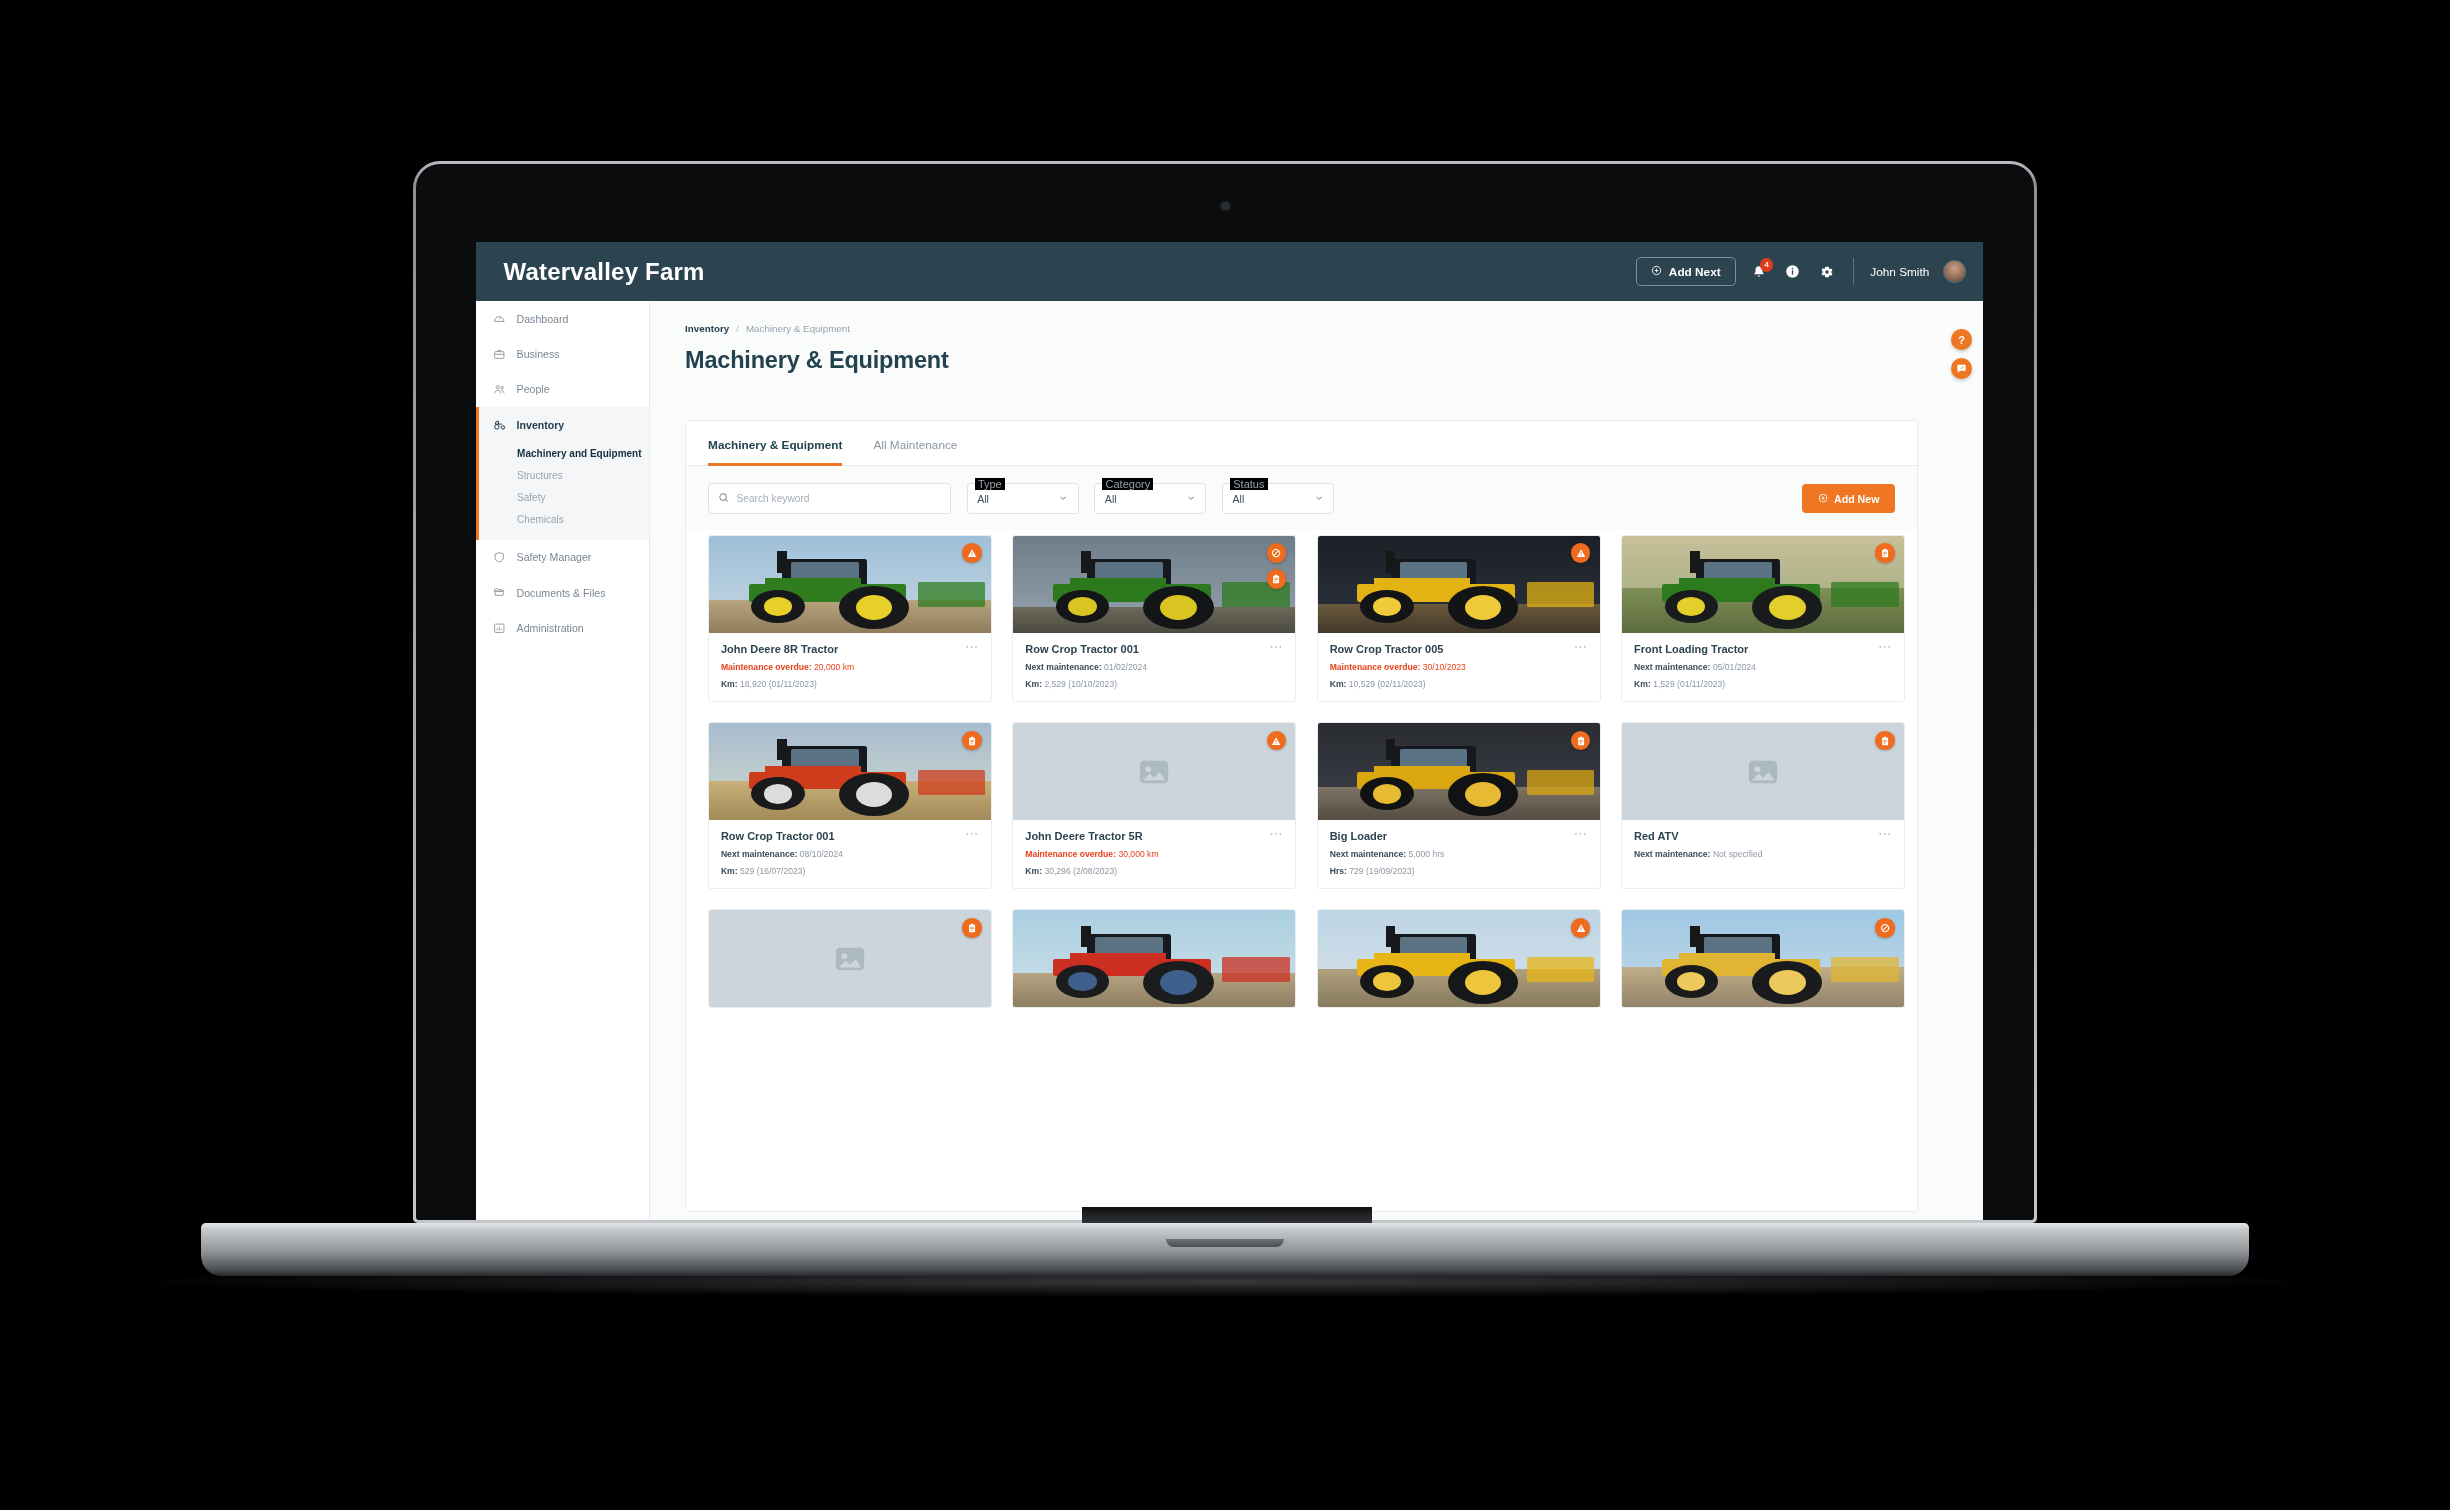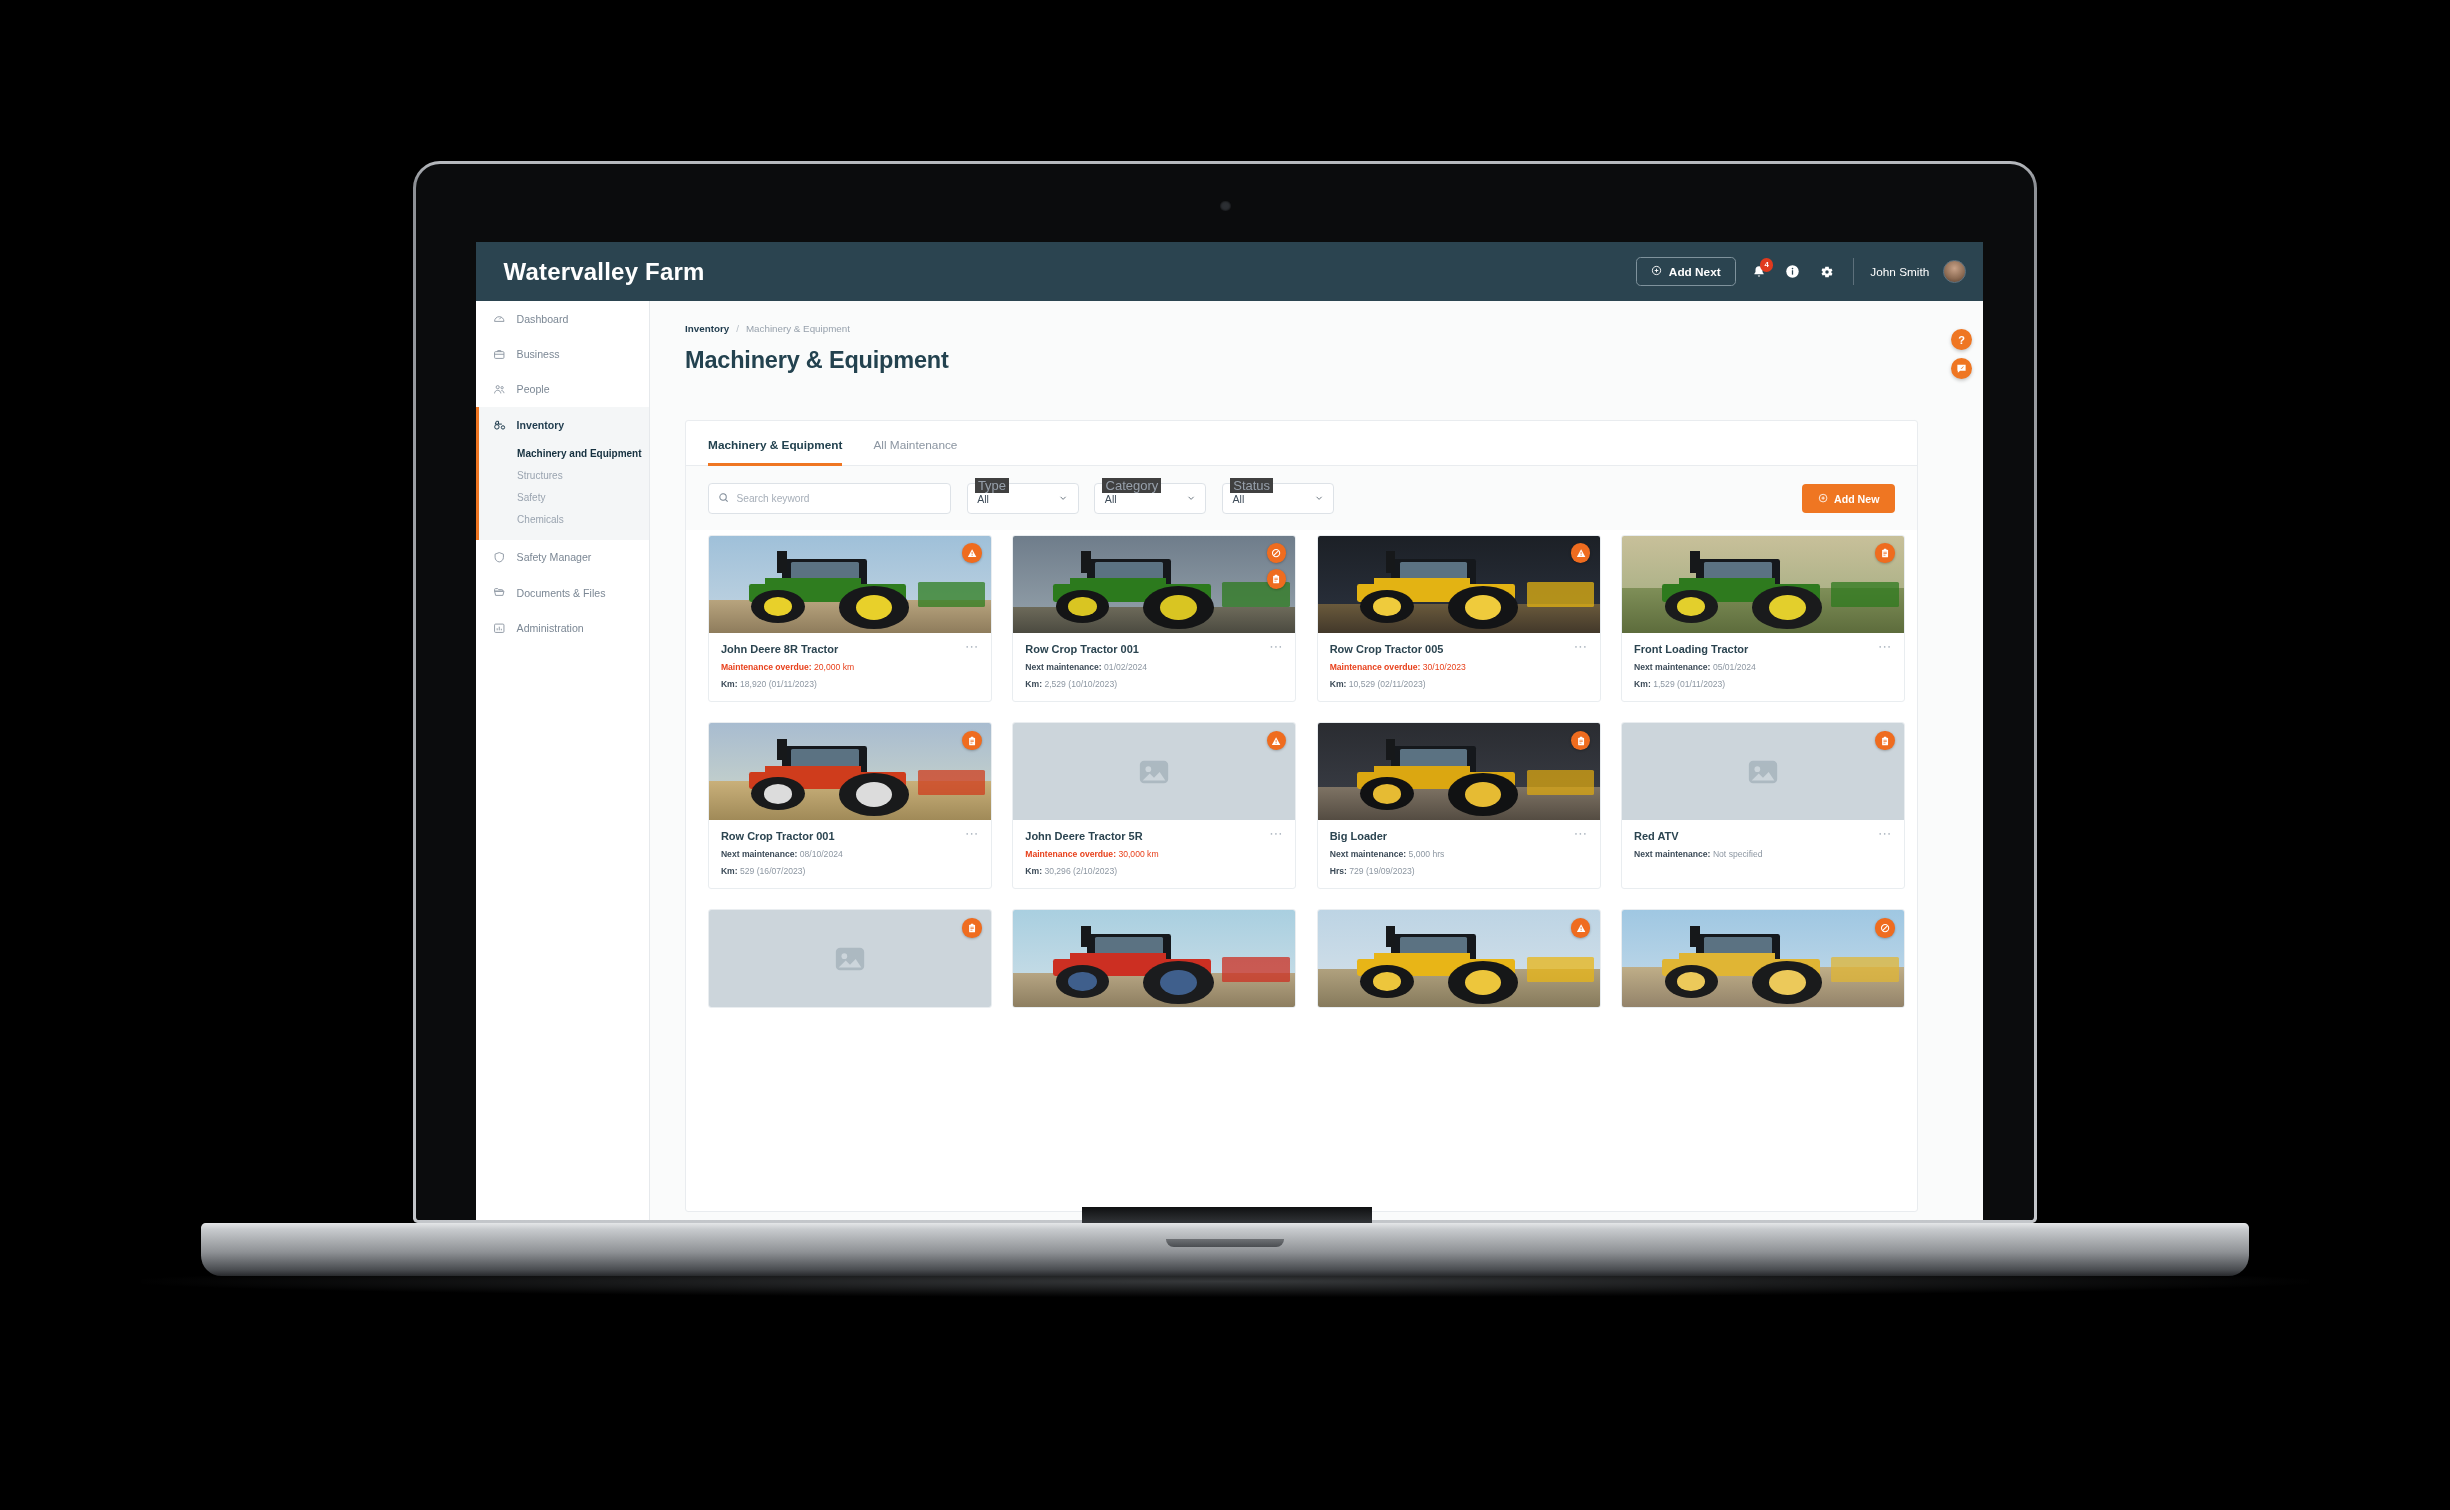--- a/index.html
+++ b/index.html
@@ -186,22 +186,22 @@
     border:none; outline:none; font-size:10.2px; color:#6b7683;
     font-family:"Liberation Sans", sans-serif; width:100%; background:transparent;
   }
   .search-wrap input::placeholder { color:#a6aeb8; }
   .select-wrap {
     position:relative; width:112px; height:31px;
     border:0.8px solid #dde2e7; border-radius:3.9px; background:#fff;
     display:flex; align-items:center; padding:0 9.4px;
   }
   .select-label {
-    position:absolute; left:7px; top:-6.3px; background:#404040;
-    padding:0 3.1px; font-size:13px; color:#97a0ab;
+    position:absolute; left:7px; top:-6.3px; background:#000000;
+    padding:0 3.1px; font-size:11px; color:#97a0ab;
   }
   .select-value { font-size:10.6px; color:#3e4c59; }
   .select-caret { margin-left:auto; color:#55616d; }
   .addnew-btn {
     margin-left:auto; display:flex; align-items:center; gap:6.3px;
     background:#ef7622; color:#fff; border:none; border-radius:3.9px;
     padding:8.6px 15.7px; font-size:10.6px; font-weight:bold; cursor:pointer;
     font-family:"Liberation Sans", sans-serif;
   }
 
@@ -683,21 +683,21 @@
                         </svg>
                       </div>
                     </div>
                   </div>
                   <div class="card-body">
                     <div class="card-top">
                       <div class="card-title">John Deere Tractor 5R</div>
                       <div class="kebab">⋯</div>
                     </div>
                     <div class="card-line"><span class="lbl overdue">Maintenance overdue:</span> <span class="val overdue">30,000 km</span></div>
-                    <div class="card-line"><span class="lbl">Km:</span> <span class="val">30,296 (2/10/2023)</span></div>
+                    <div class="card-line"><span class="lbl">Km:</span> <span class="val">30,296 (2/08/2023)</span></div>
                   </div>
                 </div>
                 <div class="card">
                   <div class="card-img">
                     <div class="photo">
                       <div class="sky" style="background:linear-gradient(180deg,#2a2c31,#3c4049)"></div>
                       <div class="ground" style="height:34%;background:linear-gradient(180deg,#7e7364,#544c42)"></div>
                       <div class="machine" style="left:26%;top:24%;width:30%;height:30%;background:#15181c;border-radius:2.4px;"></div>
                       <div class="machine" style="left:29%;top:27%;width:24%;height:20%;background:rgba(150,190,215,.55);border-radius:1.6px;"></div>
                       <div class="machine" style="left:14%;top:50%;width:56%;height:18%;background:#dba711;border-radius:2.4px;"></div>

